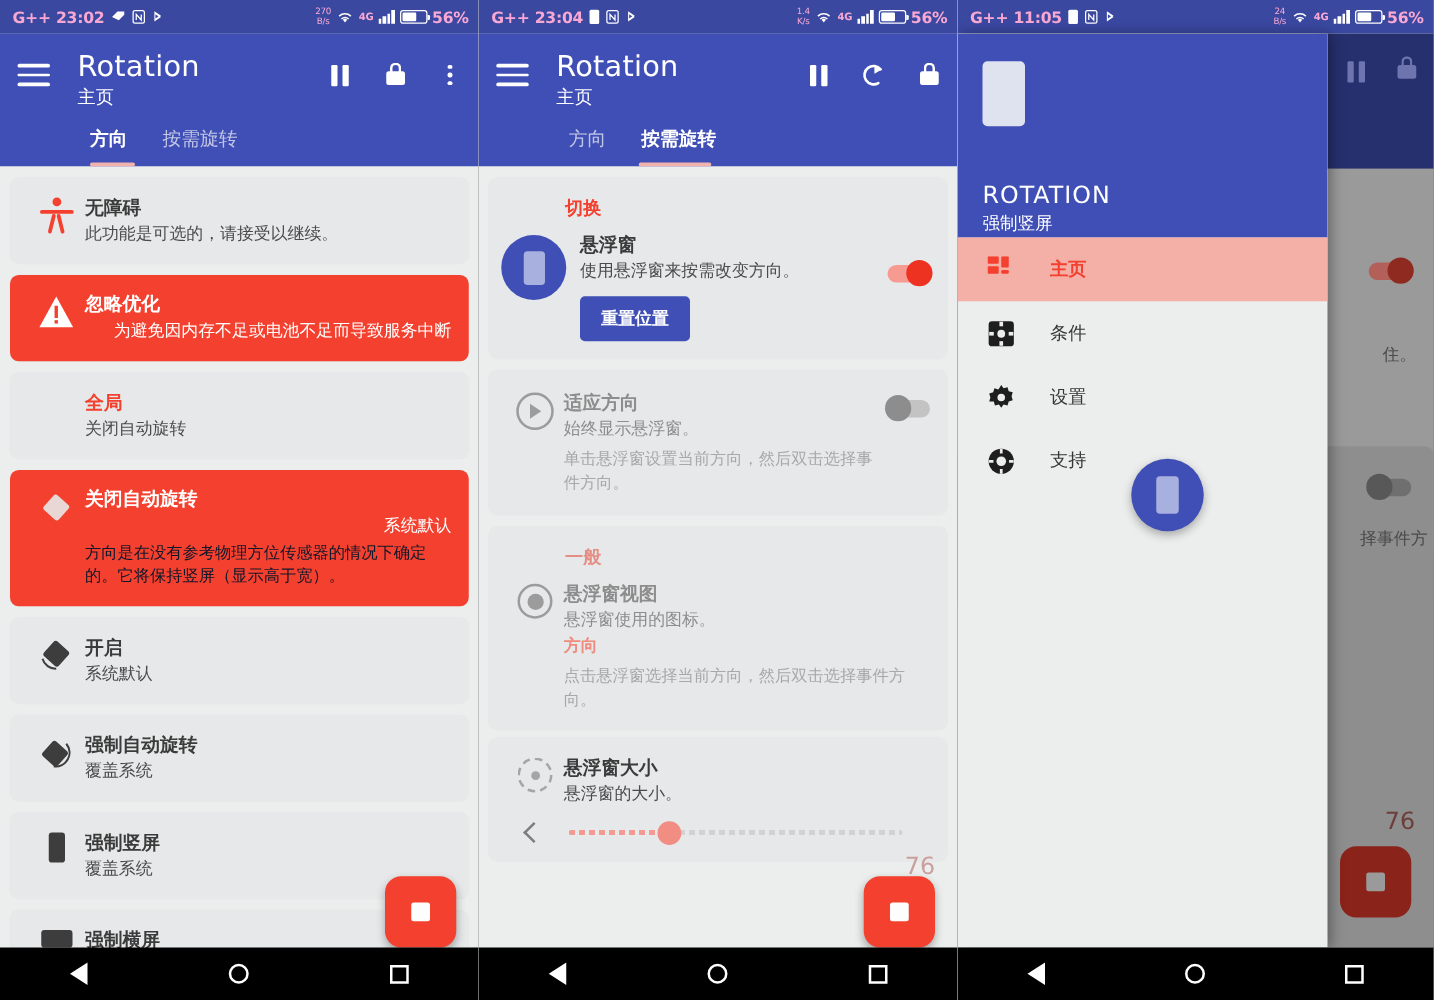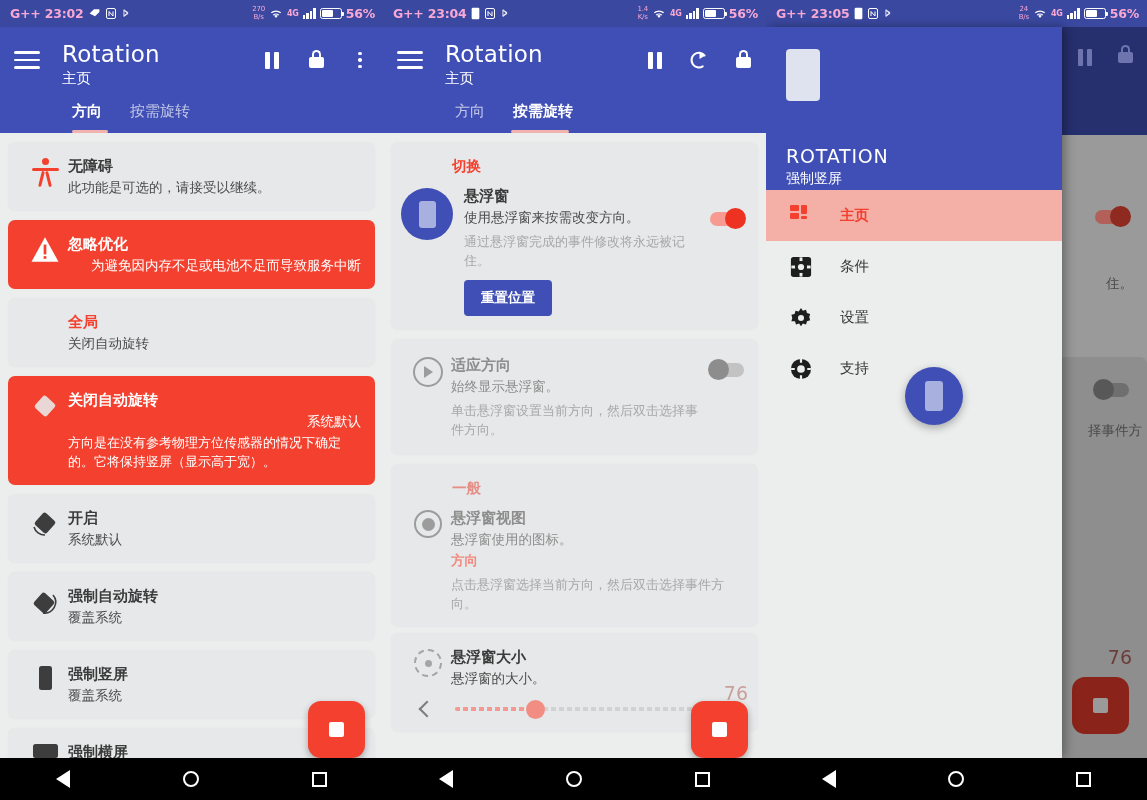--- a/index.html
+++ b/index.html
@@ -82,21 +82,21 @@
     box-shadow: 0 0 0 0.5px rgba(0,0,0,0.02);
   }
   .card.red { background: #f4402e; }
   .card-icon { width: 46px; flex: 0 0 46px; display: flex; align-items: center; justify-content: center; padding-top: 2px; }
   .card-body { flex: 1 1 auto; min-width: 0; }
   .c-title { font-size: 15px; font-weight: bold; color: #3b3b3b; line-height: 20px; }
   .c-title.red { color: #f4402e; }
   .c-title.onred { color: #fff; font-family: Liberation Serif, serif; }
   .c-sub { font-size: 13.5px; color: #4b4b4b; line-height: 20px; margin-top: 1px; }
   .c-sub.onred { color: #fff; text-align: right; }
-  .c-desc { font-size: 13px; color: #ffffff; line-height: 19px; margin-top: 2px; }
+  .c-desc { font-size: 13px; color: #0f172a; line-height: 19px; margin-top: 2px; }
   .c-hint { font-size: 13px; color: #a8a8a8; line-height: 19px; margin-top: 5px; }
 
   
   .ic-accessibility { width: 28px; height: 30px; position: relative; }
   .ic-accessibility .head { position: absolute; left: 11px; top: 0; width: 7px; height: 7px; border-radius: 50%; background: #f4402e; }
   .ic-accessibility .arms { position: absolute; left: 1px; top: 10px; width: 27px; height: 3.4px; background: #f4402e; border-radius: 2px; }
   .ic-accessibility .legl { position: absolute; left: 9px; top: 13px; width: 3.4px; height: 16px; background: #f4402e; transform: rotate(14deg); border-radius: 2px; }
   .ic-accessibility .legr { position: absolute; left: 16px; top: 13px; width: 3.4px; height: 16px; background: #f4402e; transform: rotate(-14deg); border-radius: 2px; }
 
   .ic-warn { width: 30px; height: 27px; }
@@ -495,21 +495,20 @@
 
       <div class="card card-col" style="padding:12px 14px 14px 14px;">
         <div class="sec-head">切换</div>
         <div class="row">
           <div class="float-icon-circle">
               <i></i>
             </div>
           <div class="card-body" style="margin-left:11px;">
             <div class="c-title">悬浮窗</div>
             <div class="c-sub">使用悬浮窗来按需改变方向。</div>
-            <div class="c-hint">通过悬浮窗完成的事件修改将永远被记住。</div>
             <button class="btn-primary">重置位置</button>
           </div>
           <div class="sw on" style="margin-top:26px;">
               <div class="knob"></div>
             </div>
         </div>
       </div>
 
       <div class="card card-col" style="padding:16px 14px 16px 14px;">
         <div class="row">
@@ -578,21 +577,21 @@
       <div class="nb-back"></div>
       <div class="nb-home"></div>
       <div class="nb-rec"></div>
     </div>
   </div>
 
   <div class="panel p3">
 
     <div class="statusbar">
       <div class="sb-left">
-        <span>G++ 23:05</span>
+        <span>G++ 11:05</span>
         <span class="sb-icon">
           <svg width="9" height="13" viewBox="0 0 14 20">
               <rect x="1" y="1" width="12" height="18" rx="2" fill="#fff"></rect>
             </svg>
         </span>
         <span class="sb-icon">
           <svg width="12" height="13" viewBox="0 0 24 24">
               <rect x="3" y="2" width="18" height="20" rx="3" fill="none" stroke="#fff" stroke-width="2"></rect>
               <path d="M8 17V8l8 9V8" stroke="#fff" stroke-width="2" fill="none"></path>
             </svg>

